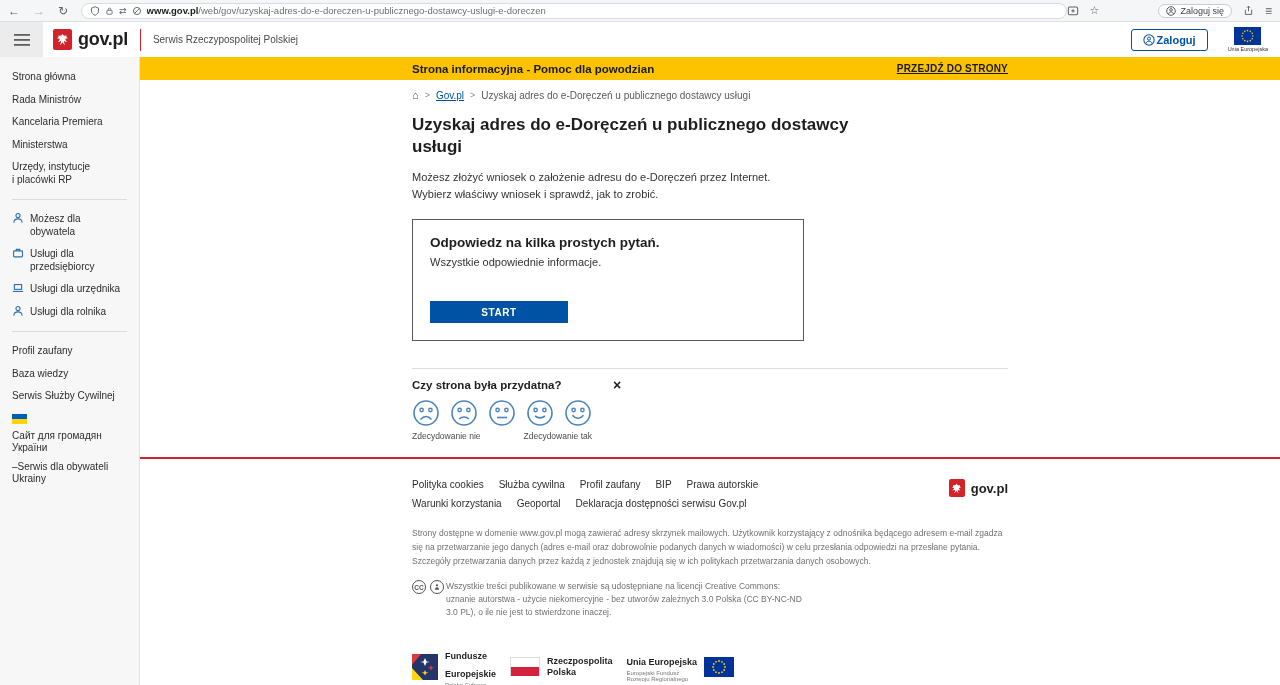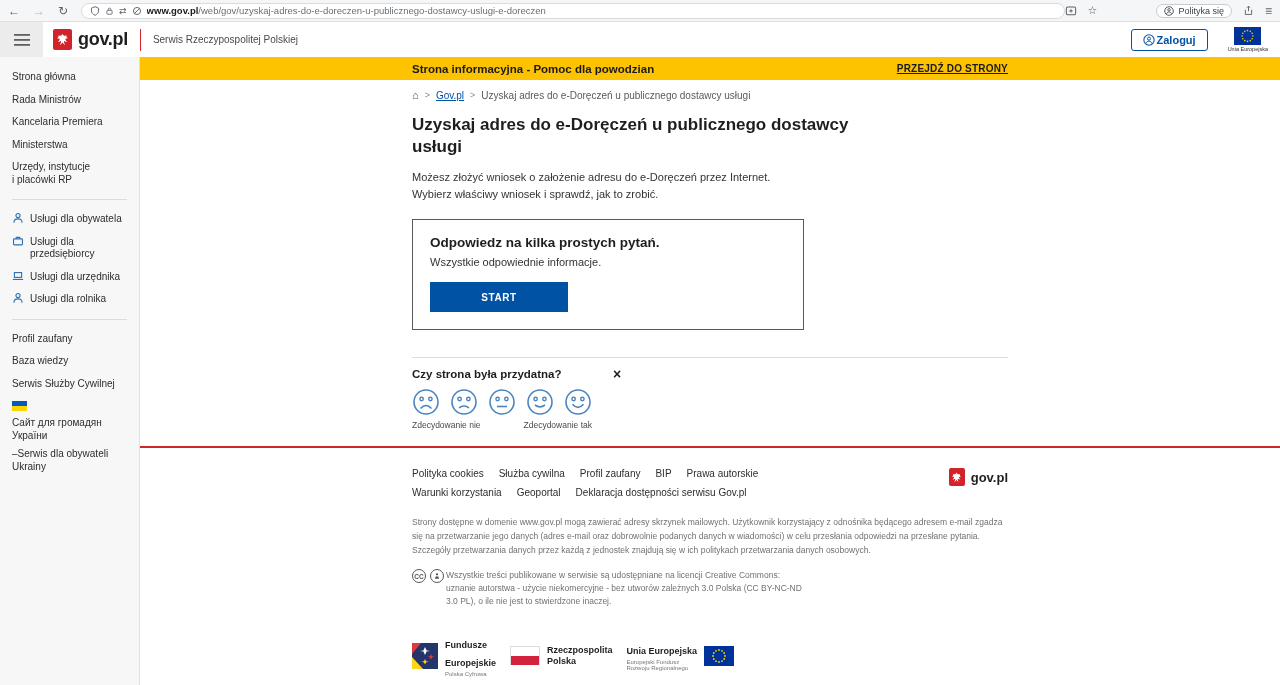--- a/index.html
+++ b/index.html
@@ -56,21 +56,21 @@
   .breadcrumb { display: flex; align-items: center; gap: 6px; margin-top: 9px; font-size: 10px; color: #5a5a5a; }
   .crumb-home { color: #5a5a5a; font-size: 11px; cursor: pointer; }
   .crumb-sep { color: #8a8a8a; font-size: 9px; }
   .crumb-link { color: #0052a5; text-decoration: underline; cursor: pointer; }
   .page-title { margin-top: 13px; font-size: 17px; line-height: 21.5px; font-weight: bold; color: #1e1e1e; max-width: 440px; }
   .intro { margin-top: 12px; font-size: 11px; line-height: 17px; color: #333; max-width: 400px; }
 
   .quiz-box { margin-top: 16px; width: 392px; border: 1px solid #595959; padding: 15px 17px 17px; }
   .quiz-heading { font-size: 13.5px; font-weight: bold; color: #1e1e1e; }
   .quiz-text { margin-top: 6px; font-size: 11px; color: #333; }
-  .start-btn { margin-top: 14px; width: 138px; height: 30px; background: #0052a5; border: none; color: #fff; font-family: inherit; font-size: 10px; font-weight: bold; letter-spacing: 0.6px; cursor: pointer; }
+  .start-btn { margin-top: 33px; width: 138px; height: 22px; background: #0052a5; border: none; color: #fff; font-family: inherit; font-size: 10px; font-weight: bold; letter-spacing: 0.6px; cursor: pointer; }
 
   .feedback-divider { border: none; border-top: 1px solid #ddd; margin-top: 27px; }
   .feedback { margin-top: 10px; position: relative; }
   .feedback-q { font-size: 11.5px; font-weight: bold; color: #1e1e1e; }
   .feedback-close { position: absolute; left: 201px; top: -1px; font-size: 14px; font-weight: bold; color: #1e1e1e; cursor: pointer; line-height: 1; }
   .faces { display: flex; gap: 10px; margin-top: 8px; }
   .faces svg { cursor: pointer; }
   .face-labels { width: 180px; display: flex; justify-content: space-between; margin-top: 4px; font-size: 8.5px; color: #4a4a4a; }
 
   .red-rule { border: none; border-top: 2px solid #d2232a; margin-top: 16px; }
@@ -126,21 +126,21 @@
         <line x1="7" y1="5" x2="7" y2="9" stroke="#5f6368" stroke-width="1.2"></line>
         <line x1="5" y1="7" x2="9" y2="7" stroke="#5f6368" stroke-width="1.2"></line>
       </svg>
     <span class="star-glyph">☆</span>
     <span class="profile-chip">
       <svg width="10" height="10" viewBox="0 0 14 14">
           <circle cx="7" cy="7" r="6" fill="none" stroke="#3c4043" stroke-width="1.2"></circle>
           <circle cx="7" cy="5.4" r="1.8" fill="none" stroke="#3c4043" stroke-width="1.1"></circle>
           <path d="M3.6 11 C4.2 9 5.5 8.4 7 8.4 C8.5 8.4 9.8 9 10.4 11" fill="none" stroke="#3c4043" stroke-width="1.1"></path>
         </svg>
-      <span>Polityka się</span>
+      <span>Zaloguj się</span>
     </span>
     <svg width="11" height="11" viewBox="0 0 14 14">
         <path d="M3 6 v6 h8 v-6" fill="none" stroke="#5f6368" stroke-width="1.2"></path>
         <line x1="7" y1="1.5" x2="7" y2="8" stroke="#5f6368" stroke-width="1.2"></line>
         <path d="M5 3.5 L7 1.5 L9 3.5" fill="none" stroke="#5f6368" stroke-width="1.2"></path>
       </svg>
     <span class="menu-glyph">≡</span>
   </div>
 </div>
 
@@ -217,21 +217,21 @@
   <div class="side-item">
       <span class="lbl">Urzędy, instytucje
 i placówki RP</span>
     </div>
   <hr class="side-divider">
   <div class="side-item">
     <svg width="12" height="12" viewBox="0 0 14 14">
         <circle cx="7" cy="4.2" r="2.4" fill="none" stroke="#2f6fb5" stroke-width="1.3"></circle>
         <path d="M2.2 12.5 C2.2 9.3 4.3 8 7 8 C9.7 8 11.8 9.3 11.8 12.5" fill="none" stroke="#2f6fb5" stroke-width="1.3"></path>
       </svg>
-    <span class="lbl">Usługi dla obywatela</span>
+    <span class="lbl">Możesz dla obywatela</span>
   </div>
   <div class="side-item">
     <svg width="12" height="12" viewBox="0 0 14 14">
         <rect x="1.8" y="4.5" width="10.4" height="7" rx="1" fill="none" stroke="#2f6fb5" stroke-width="1.3"></rect>
         <path d="M5 4.5 V2.8 h4 V4.5" fill="none" stroke="#2f6fb5" stroke-width="1.3"></path>
       </svg>
     <span class="lbl">Usługi dla przedsiębiorcy</span>
   </div>
   <div class="side-item">
     <svg width="12" height="12" viewBox="0 0 14 14">

